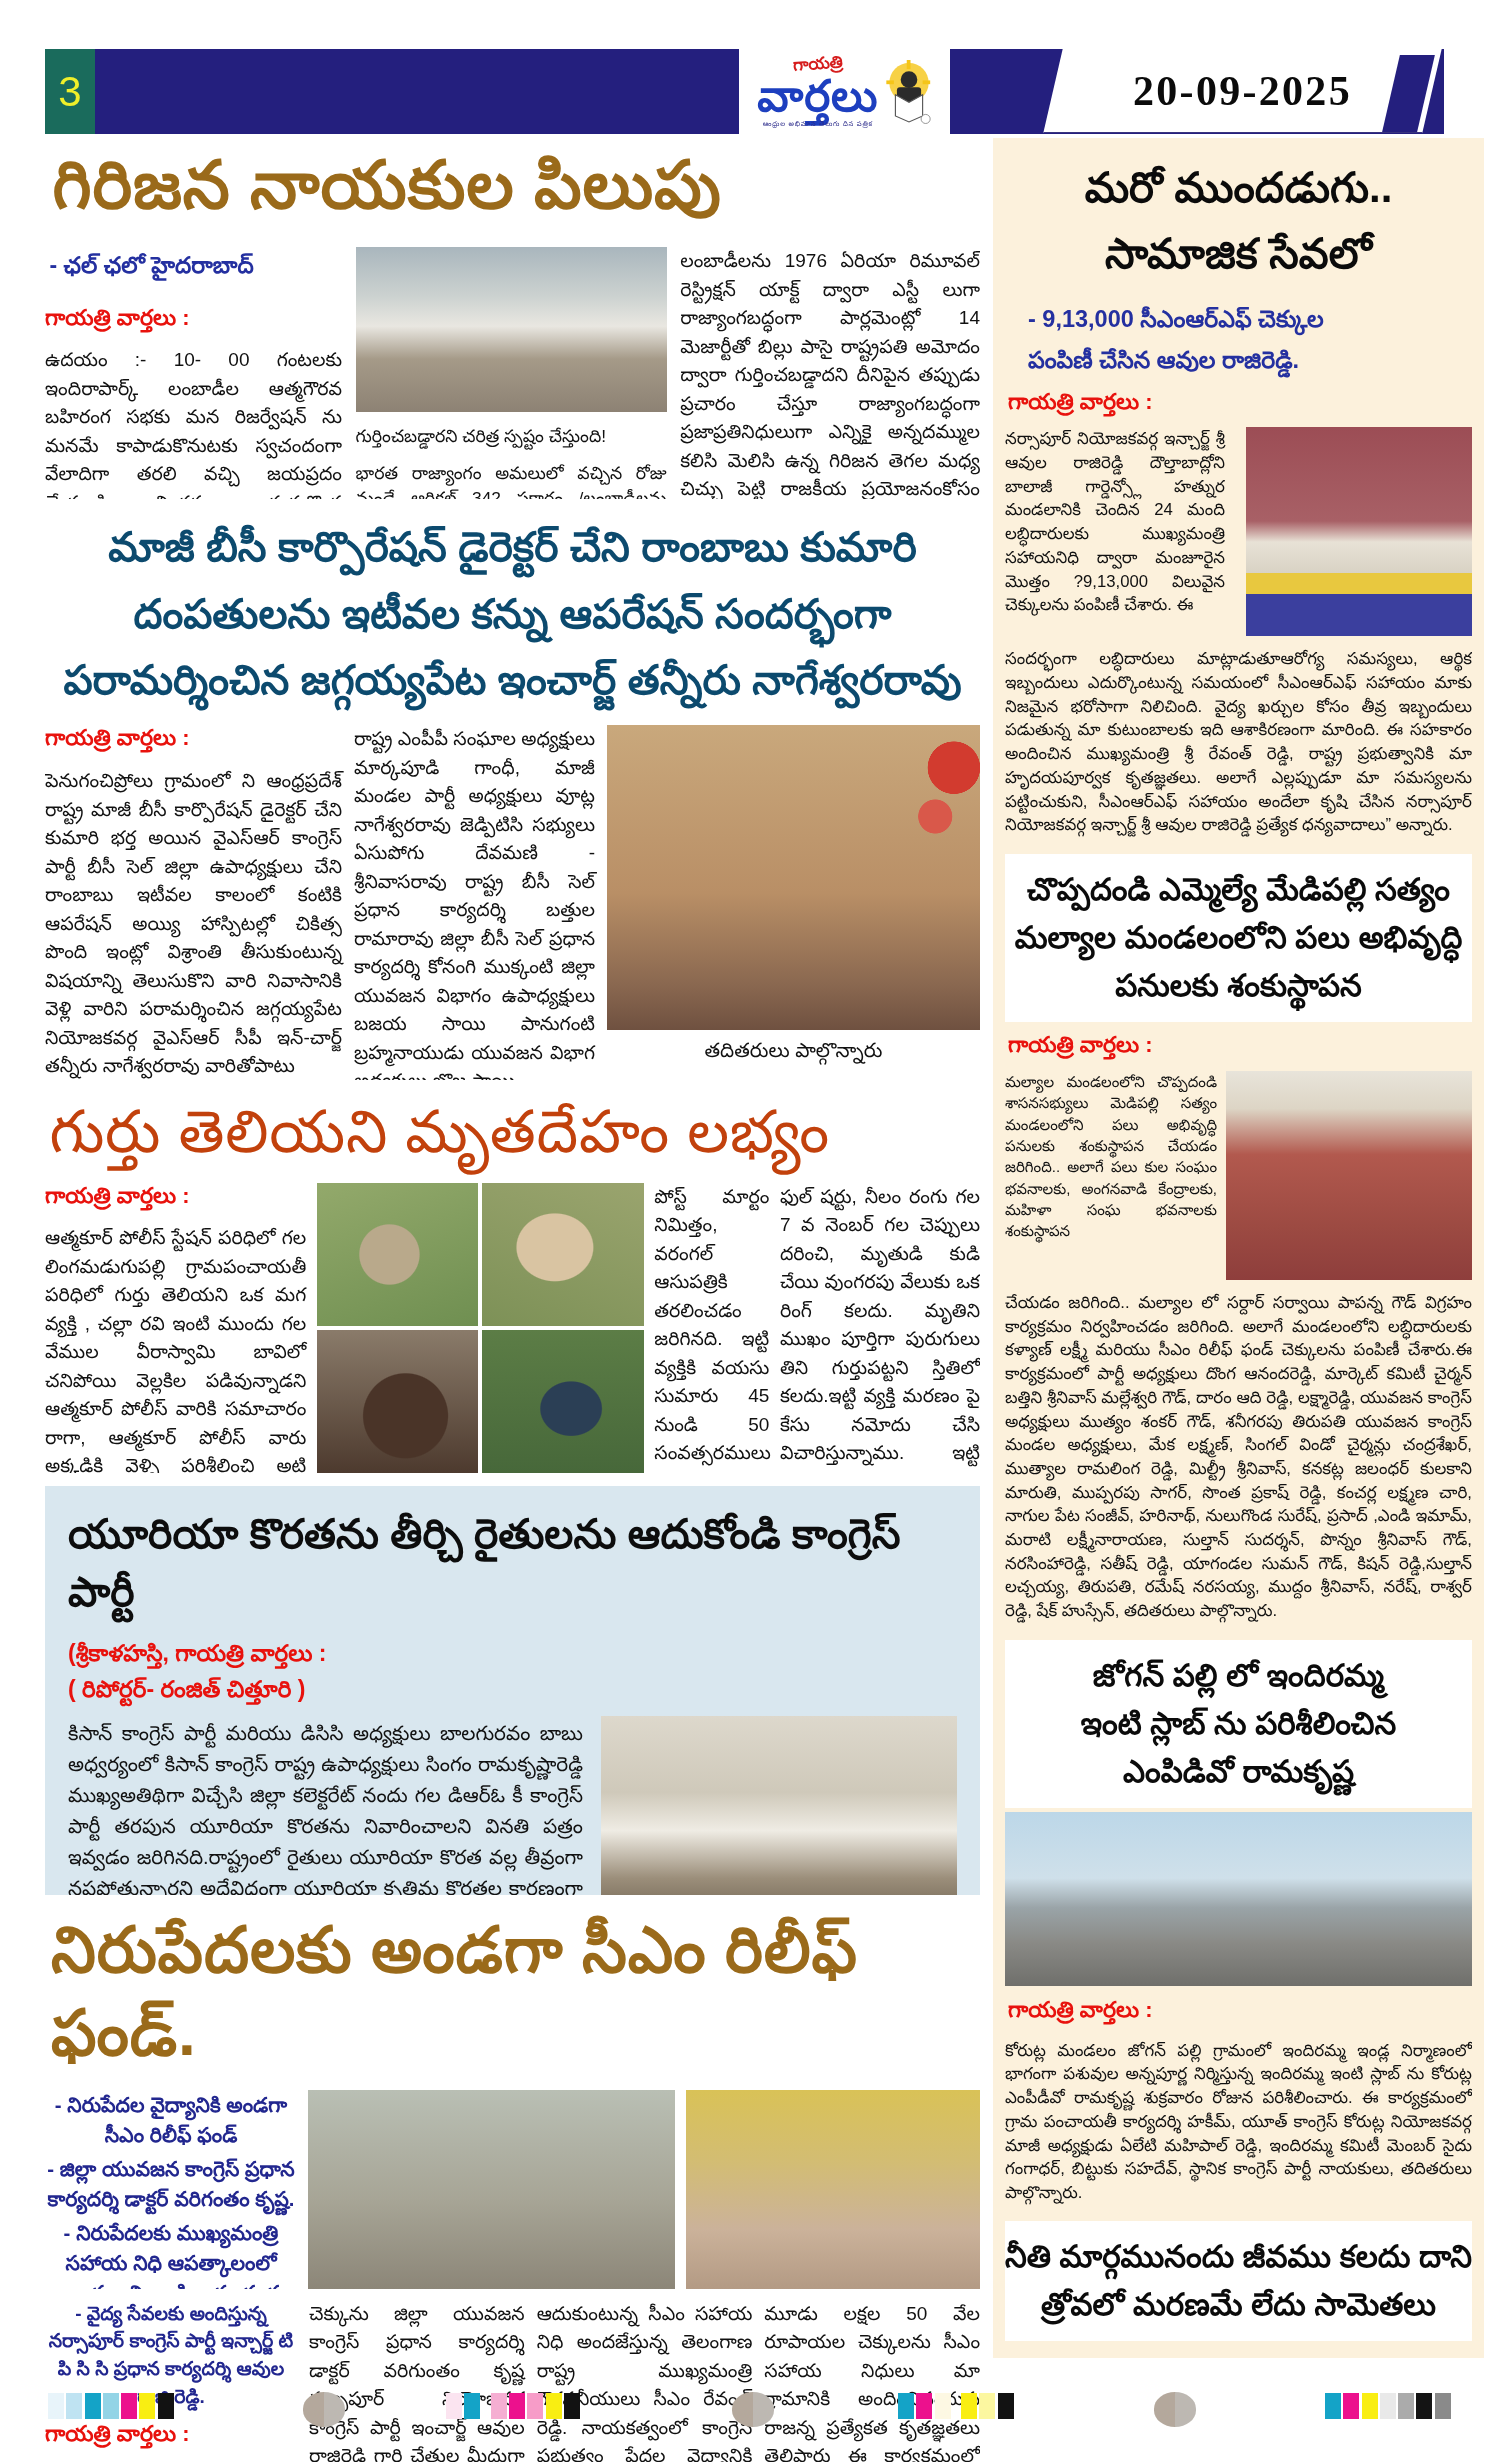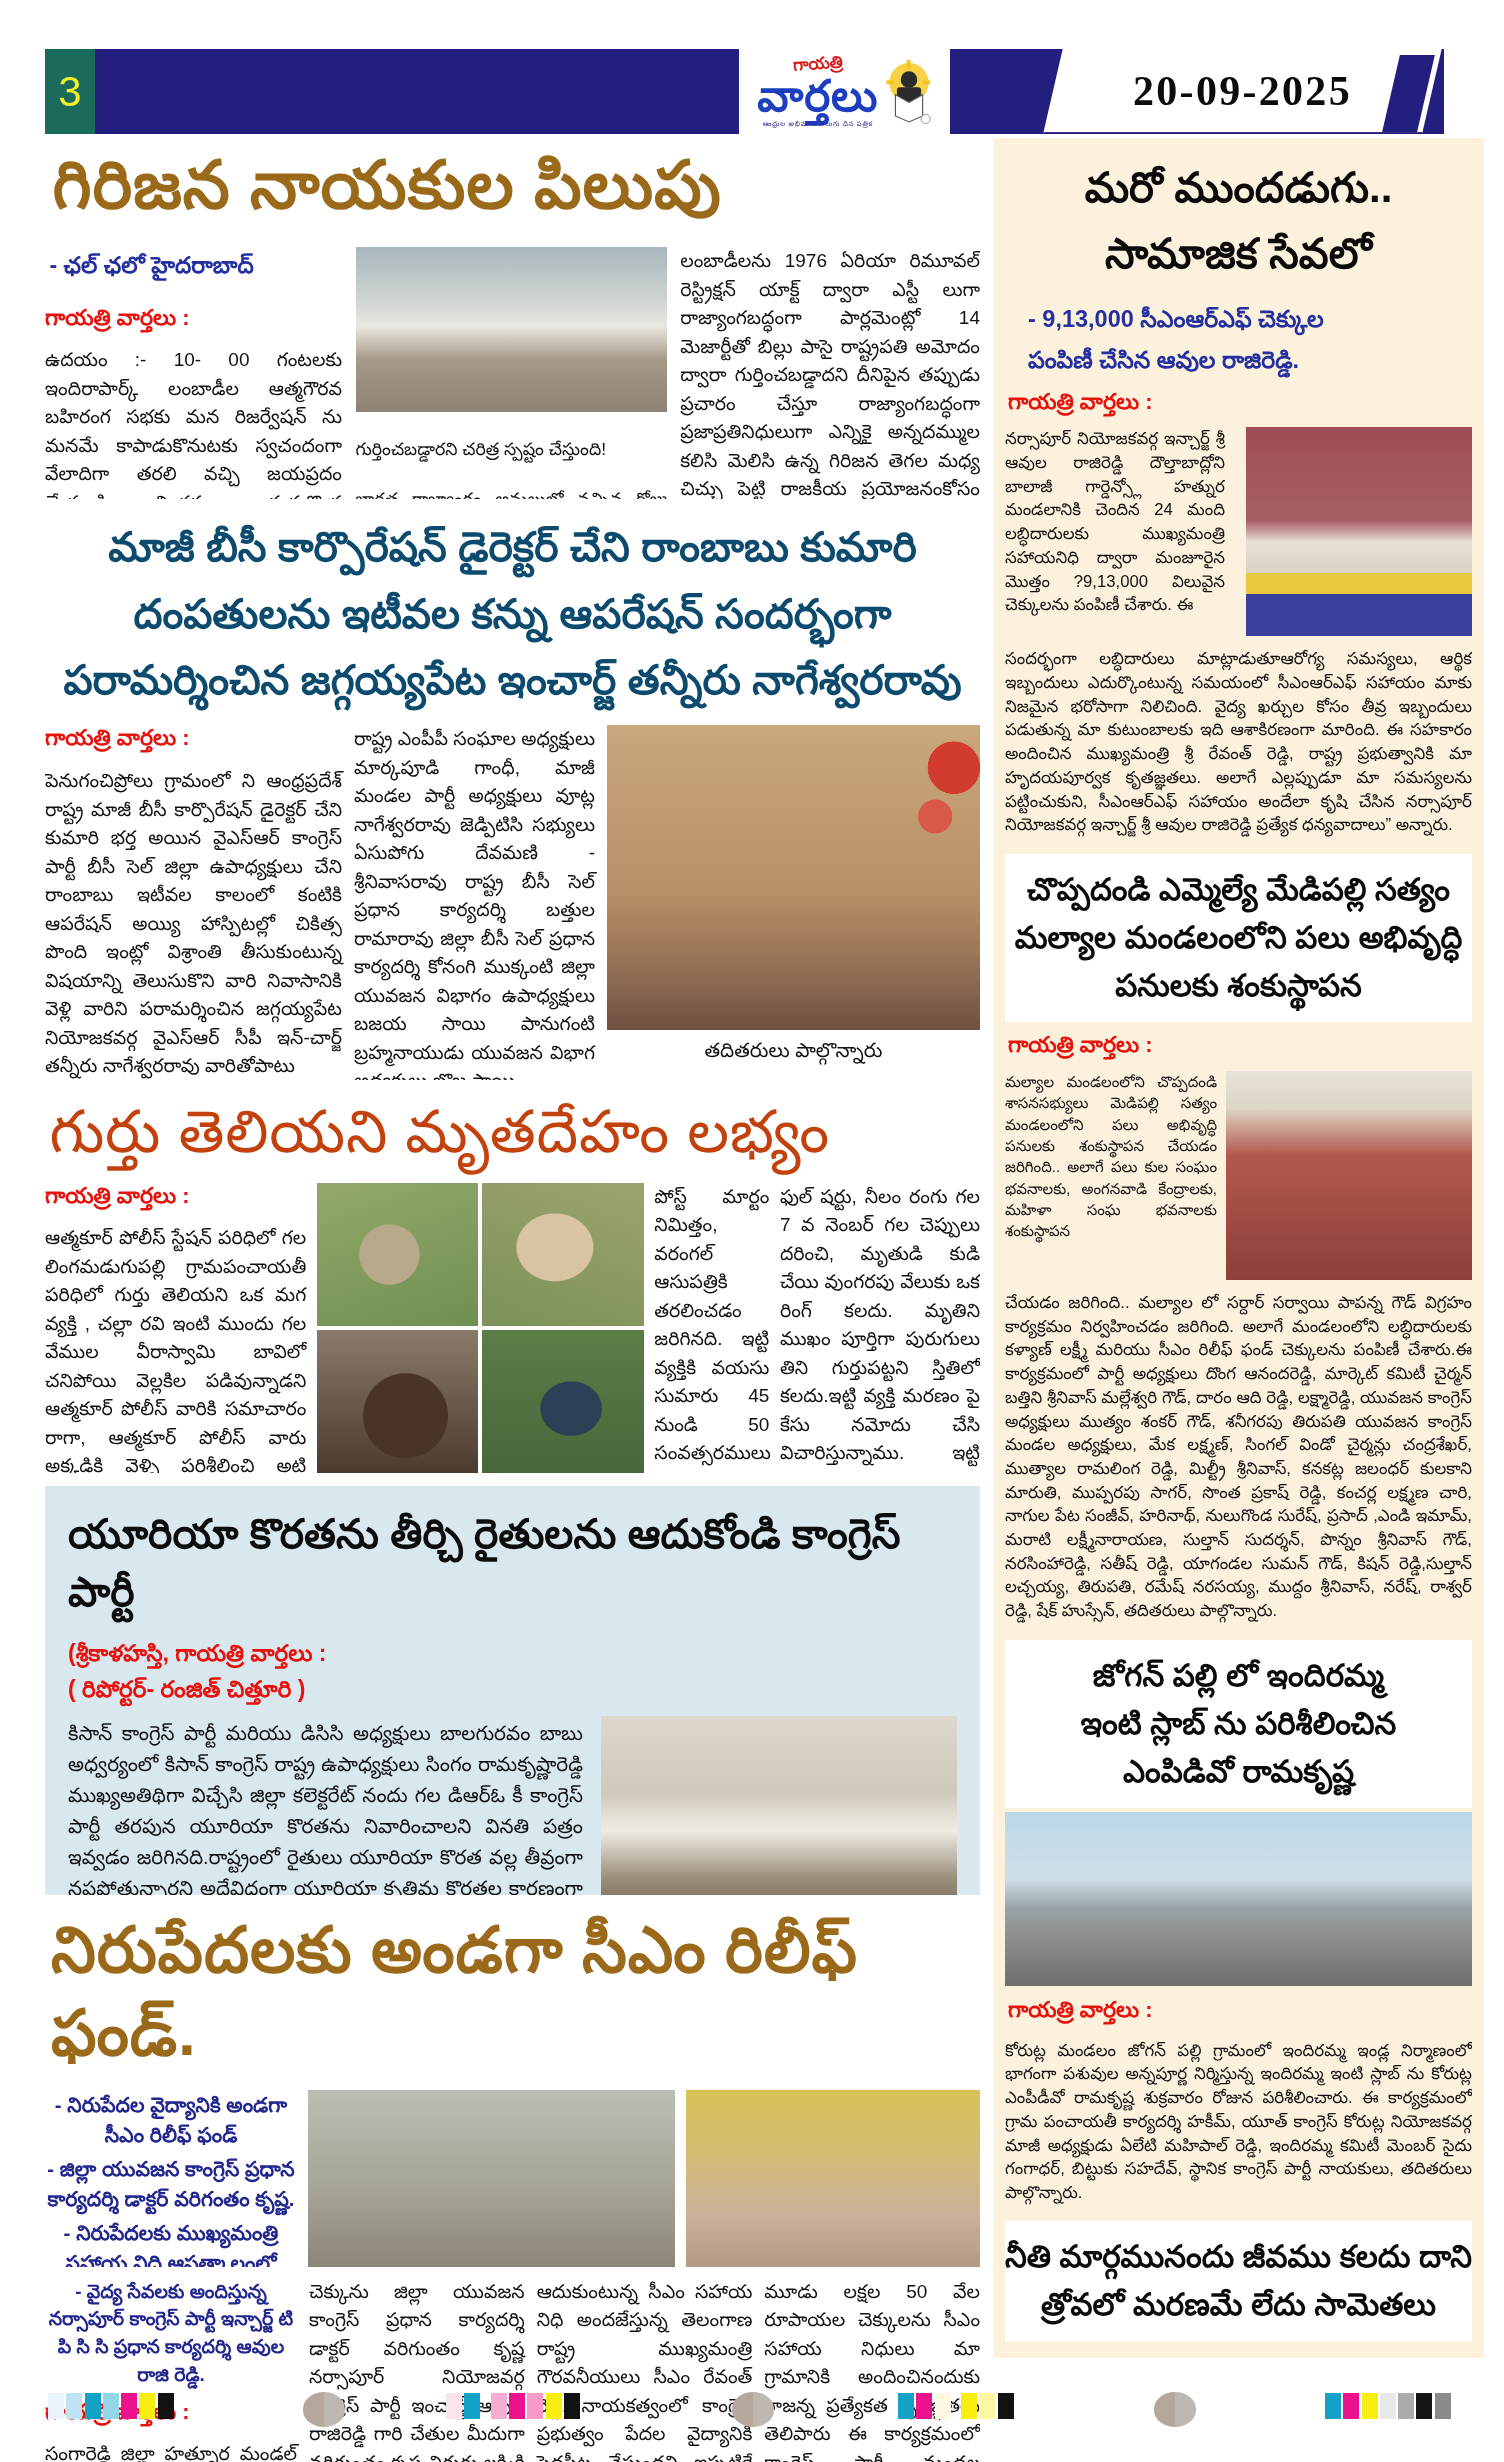--- a/index.html
+++ b/index.html
@@ -31,21 +31,21 @@
   .a1 .hl-brown{font-size:67px;line-height:1.25;letter-spacing:0.8px;margin:4.5px 0 21px 7.6px;}
   .a1-row{display:flex;gap:13.6px;height:252px;overflow:hidden;}
   .a1-c1{width:297px;}
   .a1-c2{width:311px;}
   .a1-c3{flex:1;}
   .byline-blue{color:#2430a0;font-size:23px;font-weight:bold;margin:4.5px 0 21px 4.5px;}
   .dateline{color:#e8120d;font-size:22px;font-weight:bold;margin:0 0 10.6px 0;}
   .bodytext{font-size:19px;line-height:1.5;text-align:justify;margin:0;}
   .photo{background:#999;position:relative;overflow:hidden;}
   .ph-a1{width:311px;height:165px;background:linear-gradient(180deg,#a9b6bd 0%,#ccd2d0 30%,#e9e7e1 48%,#a59a88 68%,#8d8274 100%);}
-  .cap{font-size:17.4px;line-height:1.42;margin:25px 0 0 0;text-align:justify;}
+  .cap{font-size:17.4px;line-height:1.42;margin:12px 0 0 0;text-align:justify;}
   .a2{margin-top:15px;}
   .hl-teal{color:#0c4a6e;font-weight:bold;text-align:center;font-size:41px;line-height:1.62;margin:0;}
   .a2-row{display:flex;gap:12px;height:355px;overflow:hidden;margin-top:12px;}
   .a2-c1{width:297px;}
   .a2-c2{width:241px;}
   .a2-ph{flex:1;}
   .ph-a2{width:100%;height:305px;background:
     radial-gradient(circle at 93% 14%,#d23b2f 0 26px,transparent 26.5px),
     radial-gradient(circle at 88% 30%,#d9584a 0 16.7px,transparent 17.4px),
     linear-gradient(180deg,#c9a87c 0%,#b98f66 55%,#8a6850 85%,#6f5140 100%);}
@@ -62,21 +62,21 @@
   .a3-c2{width:115px;}
   .a3-c3{flex:1;}
   .a4{margin-top:13.6px;background:#d9e7ef;padding:20px 23px;height:409px;box-sizing:border-box;}
   .a4 h2{font-size:41px;font-weight:bold;color:#0d0d0d;line-height:1.4;margin:0 0 15px 0;}
   .a4-byline{color:#e8120d;font-size:23px;font-weight:bold;line-height:1.55;margin:0;}
   .ph-a4{float:right;width:356px;height:191px;margin:9px 0 7.6px 18px;
     background:linear-gradient(180deg,#ddd8cc 0%,#cfc9ba 40%,#efece4 60%,#9b8e7a 85%,#7b6f5d 100%);}
   .a4 .bodytext{font-size:20px;line-height:1.55;margin-top:10.6px;}
   .a5{margin-top:13.6px;}
   .a5 .hl-brown{font-size:64px;line-height:1.3;margin:0 0 15px 6px;letter-spacing:0.8px;}
-  .a5-row1{display:flex;gap:10.6px;height:177px;overflow:hidden;}
+  .a5-row1{display:flex;gap:10.6px;height:199px;overflow:hidden;}
   .bullets{width:252px;color:#22278f;font-weight:bold;font-size:20.5px;line-height:1.45;overflow:hidden;}
   .bullets p{margin:0 0 4.5px 0;text-align:center;}
   .ph-a5a{flex:1;background:linear-gradient(180deg,#b9bfb4 0%,#a7a596 55%,#8c8678 100%);}
   .ph-a5b{width:294px;background:linear-gradient(180deg,#d9c257 0%,#d3bd72 35%,#cbb29a 70%,#b39a84 100%);}
   .a5-row2{display:flex;gap:12px;height:227px;overflow:hidden;margin-top:10.6px;}
   .a5-c0{width:252px;}
   .a5-c0 .b4{color:#22278f;font-weight:bold;font-size:19px;line-height:1.45;margin:0 0 10.6px 0;text-align:center;}
   .a5-c{flex:1;}
   
   .right-col{position:absolute;left:993px;top:138px;width:491px;height:2220px;

